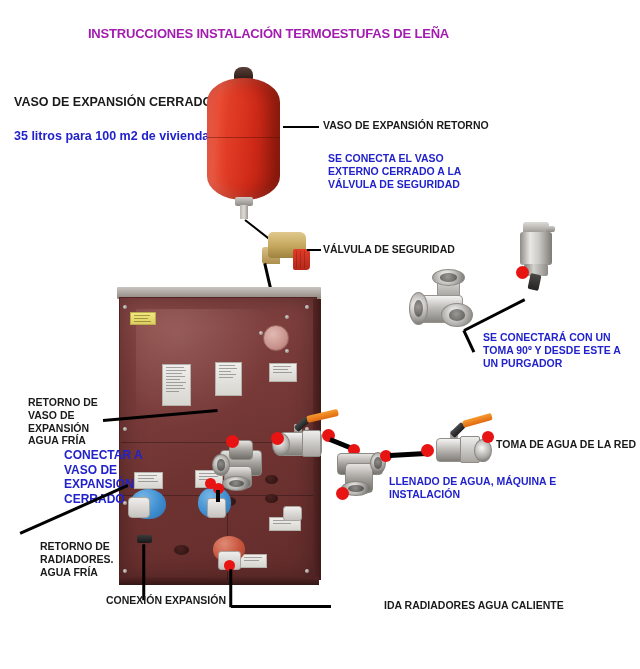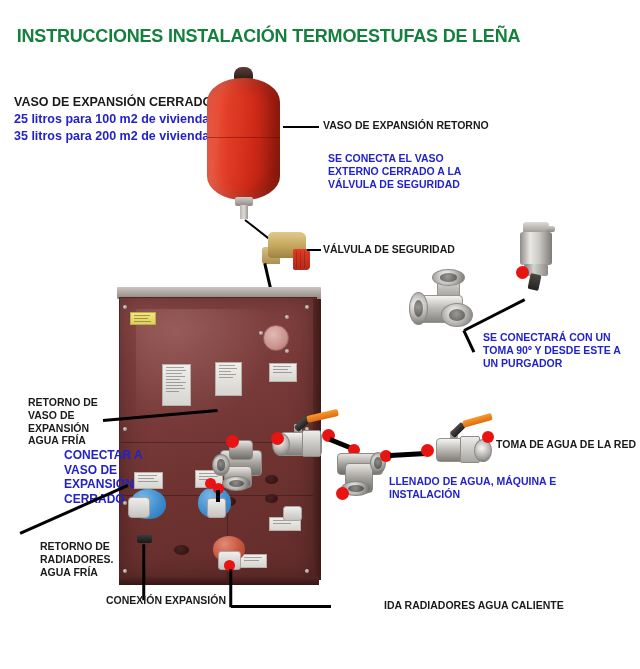--- a/index.html
+++ b/index.html
@@ -17,23 +17,23 @@
     font-family: "Liberation Sans", sans-serif;
   }
 
   
   .title {
     position: absolute;
     left: 0;
     top: 26px;
     width: 537px;
     text-align: center;
-    font-size: 18px;
+    font-size: 13px;
     font-weight: bold;
-    color: #15803d;
+    color: #a21caf;
     letter-spacing: -0.2px;
   }
 
   
   .txt {
     position: absolute;
     font-weight: bold;
     line-height: 1.22;
     white-space: pre-line;
   }
@@ -368,22 +368,21 @@
   }
 </style>
 </head>
 <body>
 
 <div id="page">
 
   <div class="title">INSTRUCCIONES INSTALACIÓN TERMOESTUFAS DE LEÑA</div>
 
   <div class="txt black" style="left:14px; top:95px; font-size:12.5px;">VASO DE EXPANSIÓN CERRADO:</div>
-  <div class="txt blue" style="left:14px; top:112px; font-size:12.5px;">25 litros para 100 m2 de vivienda</div>
-  <div class="txt blue" style="left:14px; top:129px; font-size:12.5px;">35 litros para 200 m2 de vivienda</div>
+  <div class="txt blue" style="left:14px; top:129px; font-size:12.5px;">35 litros para 100 m2 de vivienda</div>
 
   <div class="vessel-cap"></div>
   <div class="vessel-body"></div>
   <div class="vessel-seam"></div>
   <div class="vessel-foot"></div>
   <div class="vessel-stem"></div>
 
   <div class="leader" style="left:283px; top:126px; width:36px; height:2px;"></div>
   <div class="txt black" style="left:323px; top:119px; font-size:10.5px;">VASO DE EXPANSIÓN RETORNO</div>
 

